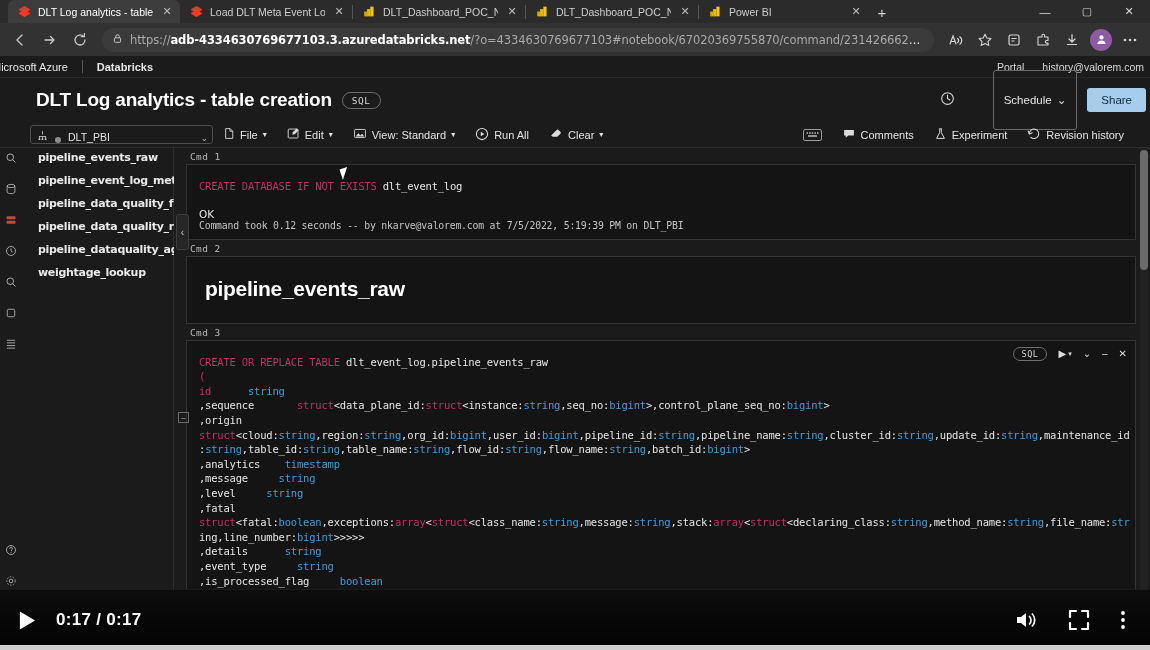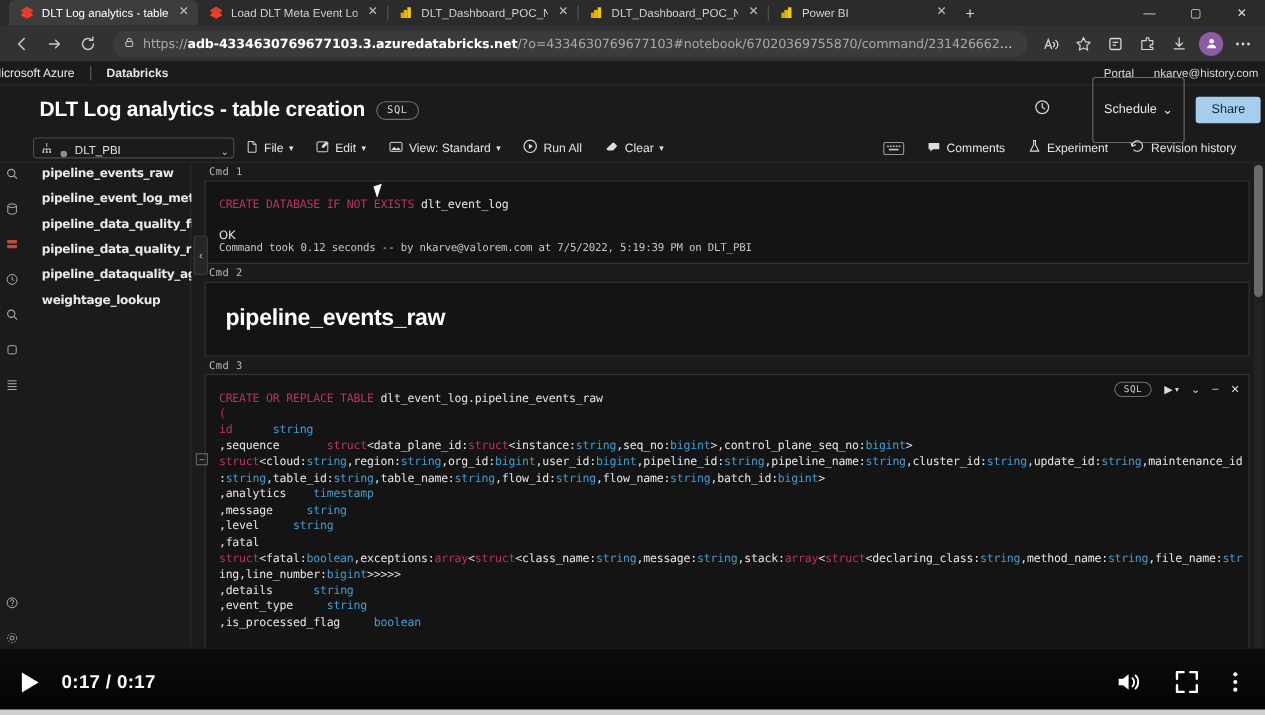--- a/index.html
+++ b/index.html
@@ -395,21 +395,21 @@
   </div>
 
   <div class="page">
 
     <div class="dbx-topbar">
       <span class="brand">Microsoft Azure</span>
       <span class="vsep"></span>
       <span class="prod">Databricks</span>
       <span class="right">
         <span>Portal</span>
-        <span>nkarve@history.com</span>
+        <span>history@valorem.com</span>
       </span>
     </div>
 
     <div class="nb-header">
       <span class="nb-title">DLT Log analytics - table creation</span>
       <span class="sql-pill">SQL</span>
       <div class="nb-header-right">
         <span class="clock-ico">
           <svg width="15" height="15" viewBox="0 0 16 16">
               <circle cx="8" cy="8" r="6.2" stroke="#d6d6d6" stroke-width="1.2" fill="none"></circle>
@@ -627,20 +627,21 @@
             <span class="act">▶<span style="font-size:7px">▾</span></span>
             <span class="act">⌄</span>
             <span class="act">–</span>
             <span class="act">✕</span>
           </div>
           <div class="cell-code" id="cmd3-code">
               <div class="code-line"><span class="kw">CREATE OR REPLACE TABLE </span><span class="plain">dlt_event_log.pipeline_events_raw</span></div>
               <div class="code-line"><span class="kw">(</span></div>
               <div class="code-line"><span class="kw">id</span><span class="plain">      </span><span class="typ">string</span></div>
               <div class="code-line"><span class="plain">,sequence</span><span class="plain">       </span><span class="kw">struct</span><span class="plain">&lt;data_plane_id:</span><span class="kw">struct</span><span class="plain">&lt;instance:</span><span class="typ">string</span><span class="plain">,seq_no:</span><span class="typ">bigint</span><span class="plain">&gt;,control_plane_seq_no:</span><span class="typ">bigint</span><span class="plain">&gt;</span></div>
+              <div class="code-line"><span class="plain">,origin</span></div>
               <div class="code-line"><span class="kw">struct</span><span class="plain">&lt;cloud:</span><span class="typ">string</span><span class="plain">,region:</span><span class="typ">string</span><span class="plain">,org_id:</span><span class="typ">bigint</span><span class="plain">,user_id:</span><span class="typ">bigint</span><span class="plain">,pipeline_id:</span><span class="typ">string</span><span class="plain">,pipeline_name:</span><span class="typ">string</span><span class="plain">,cluster_id:</span><span class="typ">string</span><span class="plain">,update_id:</span><span class="typ">string</span><span class="plain">,maintenance_id</span></div>
               <div class="code-line"><span class="plain">:</span><span class="typ">string</span><span class="plain">,table_id:</span><span class="typ">string</span><span class="plain">,table_name:</span><span class="typ">string</span><span class="plain">,flow_id:</span><span class="typ">string</span><span class="plain">,flow_name:</span><span class="typ">string</span><span class="plain">,batch_id:</span><span class="typ">bigint</span><span class="plain">&gt;</span></div>
               <div class="code-line"><span class="plain">,analytics</span><span class="plain">    </span><span class="typ">timestamp</span></div>
               <div class="code-line"><span class="plain">,message</span><span class="plain">     </span><span class="typ">string</span></div>
               <div class="code-line"><span class="plain">,level</span><span class="plain">     </span><span class="typ">string</span></div>
               <div class="code-line"><span class="plain">,fatal</span></div>
               <div class="code-line"><span class="kw">struct</span><span class="plain">&lt;fatal:</span><span class="typ">boolean</span><span class="plain">,exceptions:</span><span class="kw">array</span><span class="plain">&lt;</span><span class="kw">struct</span><span class="plain">&lt;class_name:</span><span class="typ">string</span><span class="plain">,message:</span><span class="typ">string</span><span class="plain">,stack:</span><span class="kw">array</span><span class="plain">&lt;</span><span class="kw">struct</span><span class="plain">&lt;declaring_class:</span><span class="typ">string</span><span class="plain">,method_name:</span><span class="typ">string</span><span class="plain">,file_name:</span><span class="typ">str</span></div>
               <div class="code-line"><span class="plain">ing,line_number:</span><span class="typ">bigint</span><span class="plain">&gt;&gt;&gt;&gt;&gt;</span></div>
               <div class="code-line"><span class="plain">,details</span><span class="plain">      </span><span class="typ">string</span></div>
               <div class="code-line"><span class="plain">,event_type</span><span class="plain">     </span><span class="typ">string</span></div>

